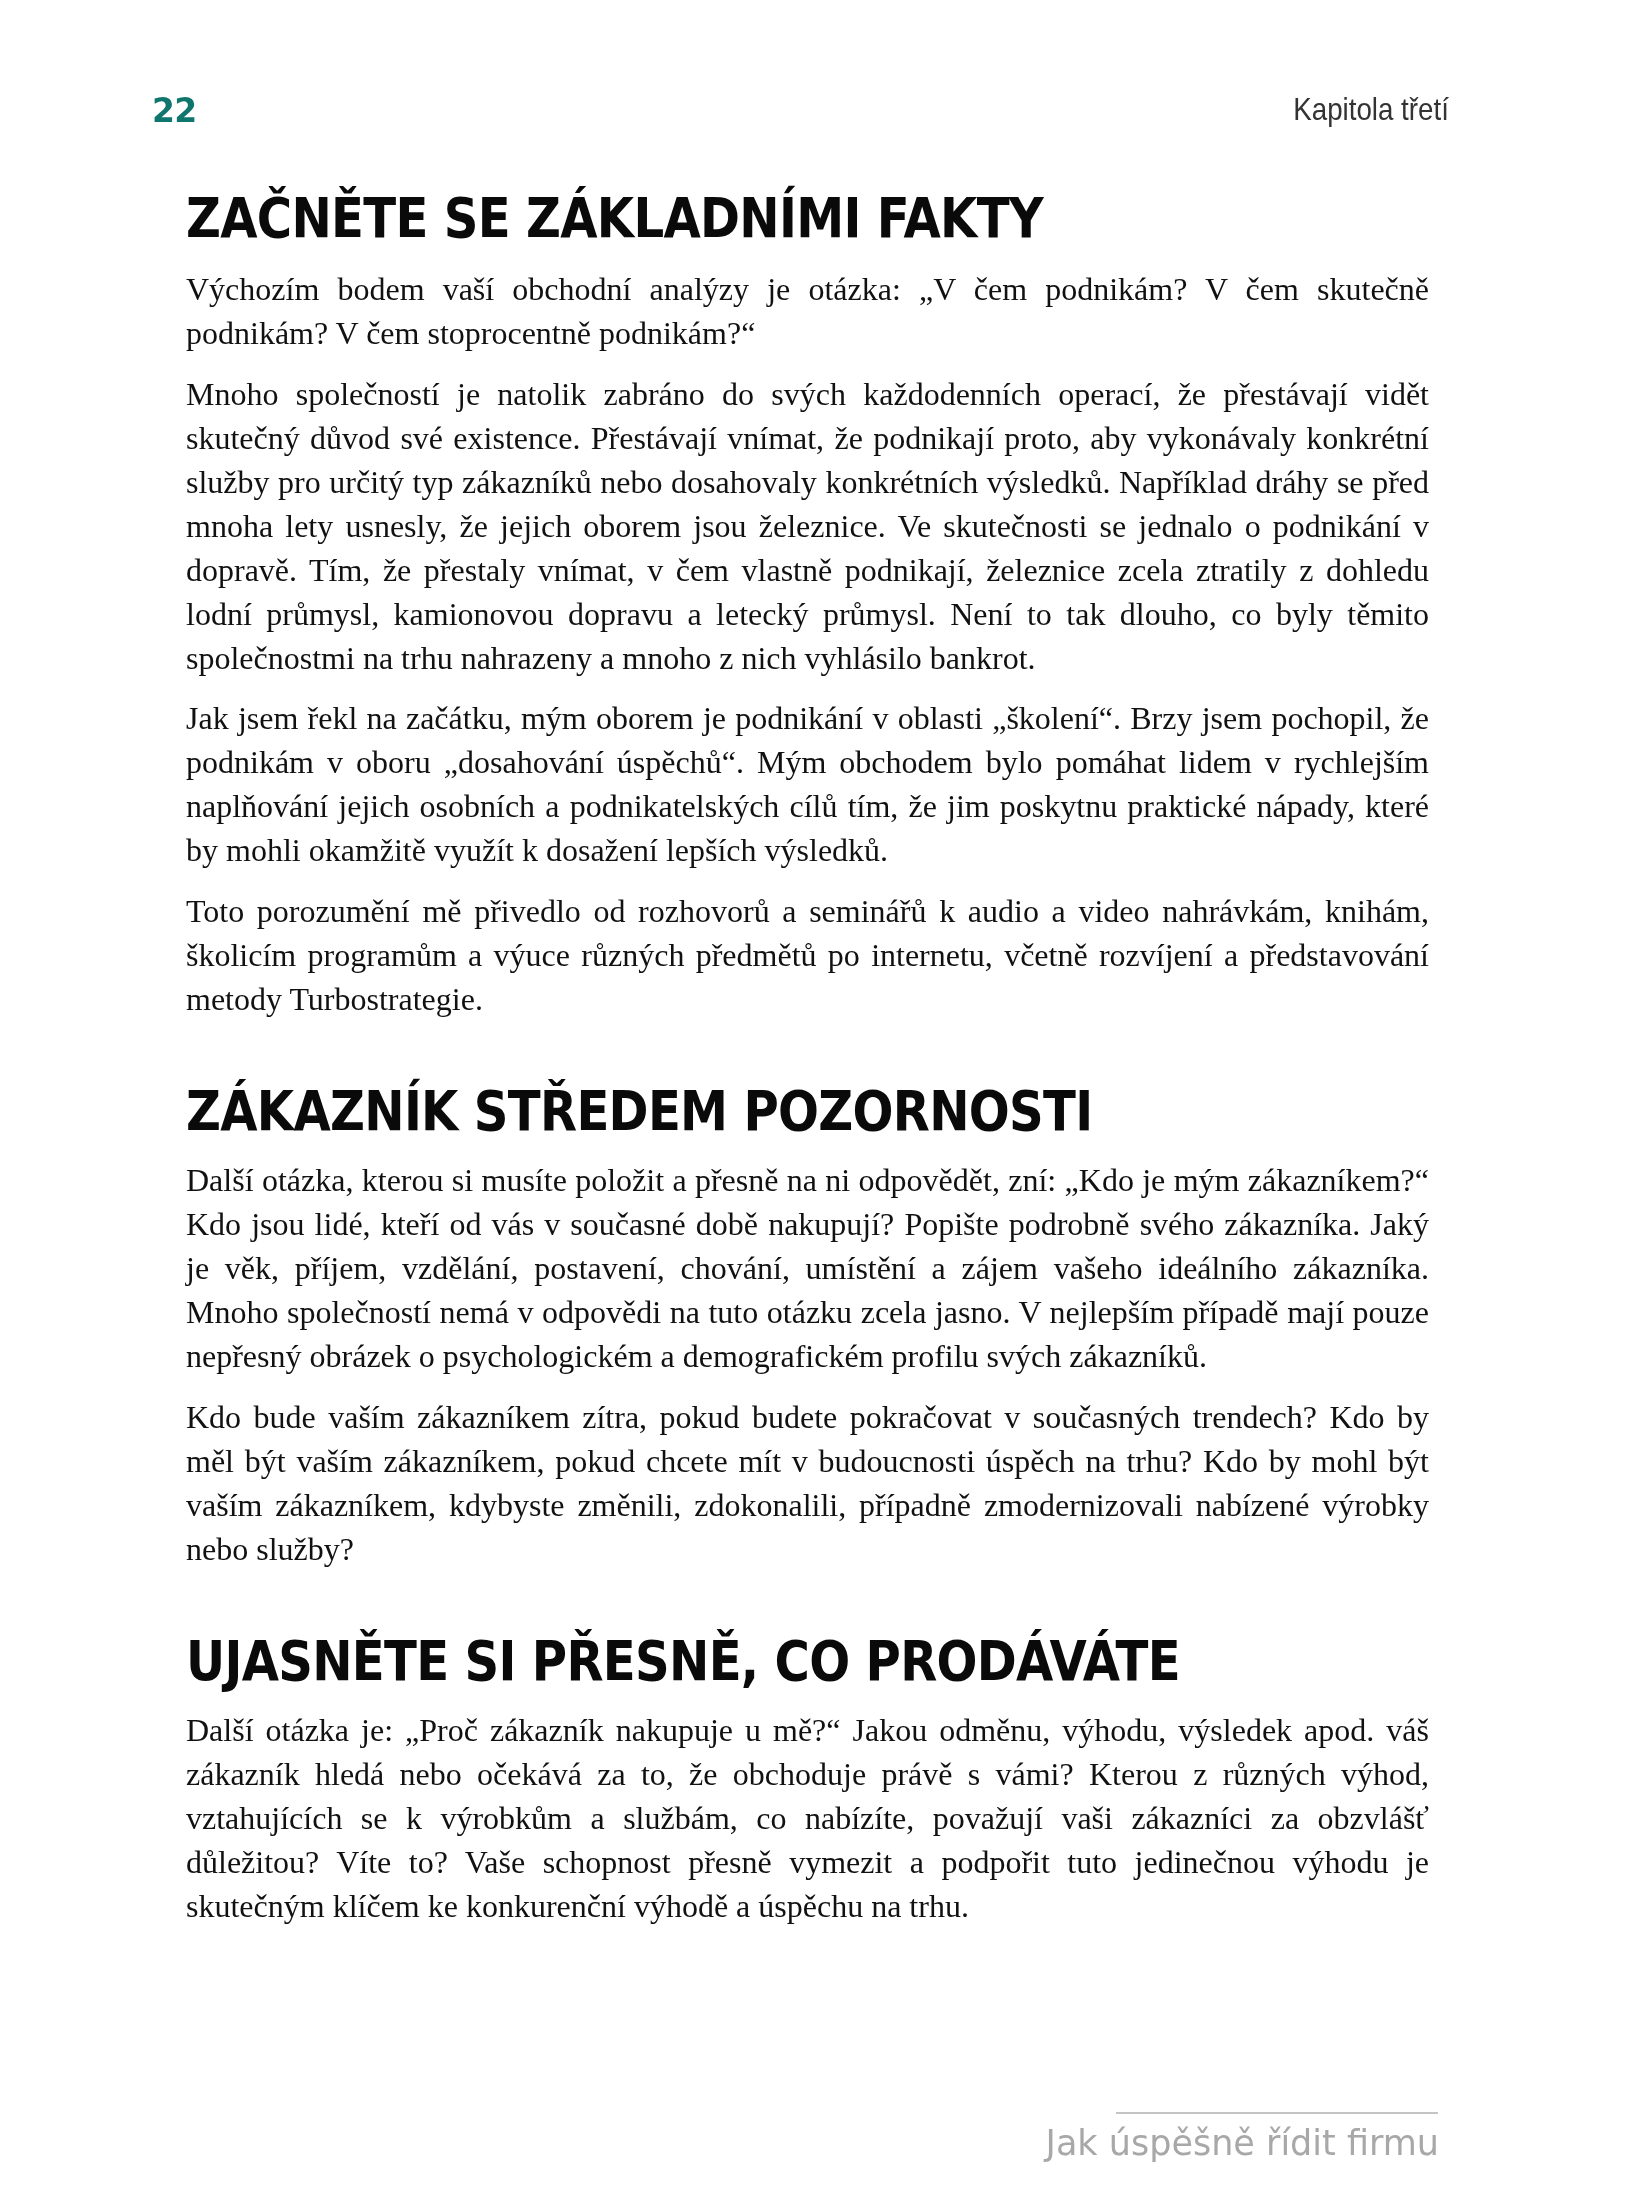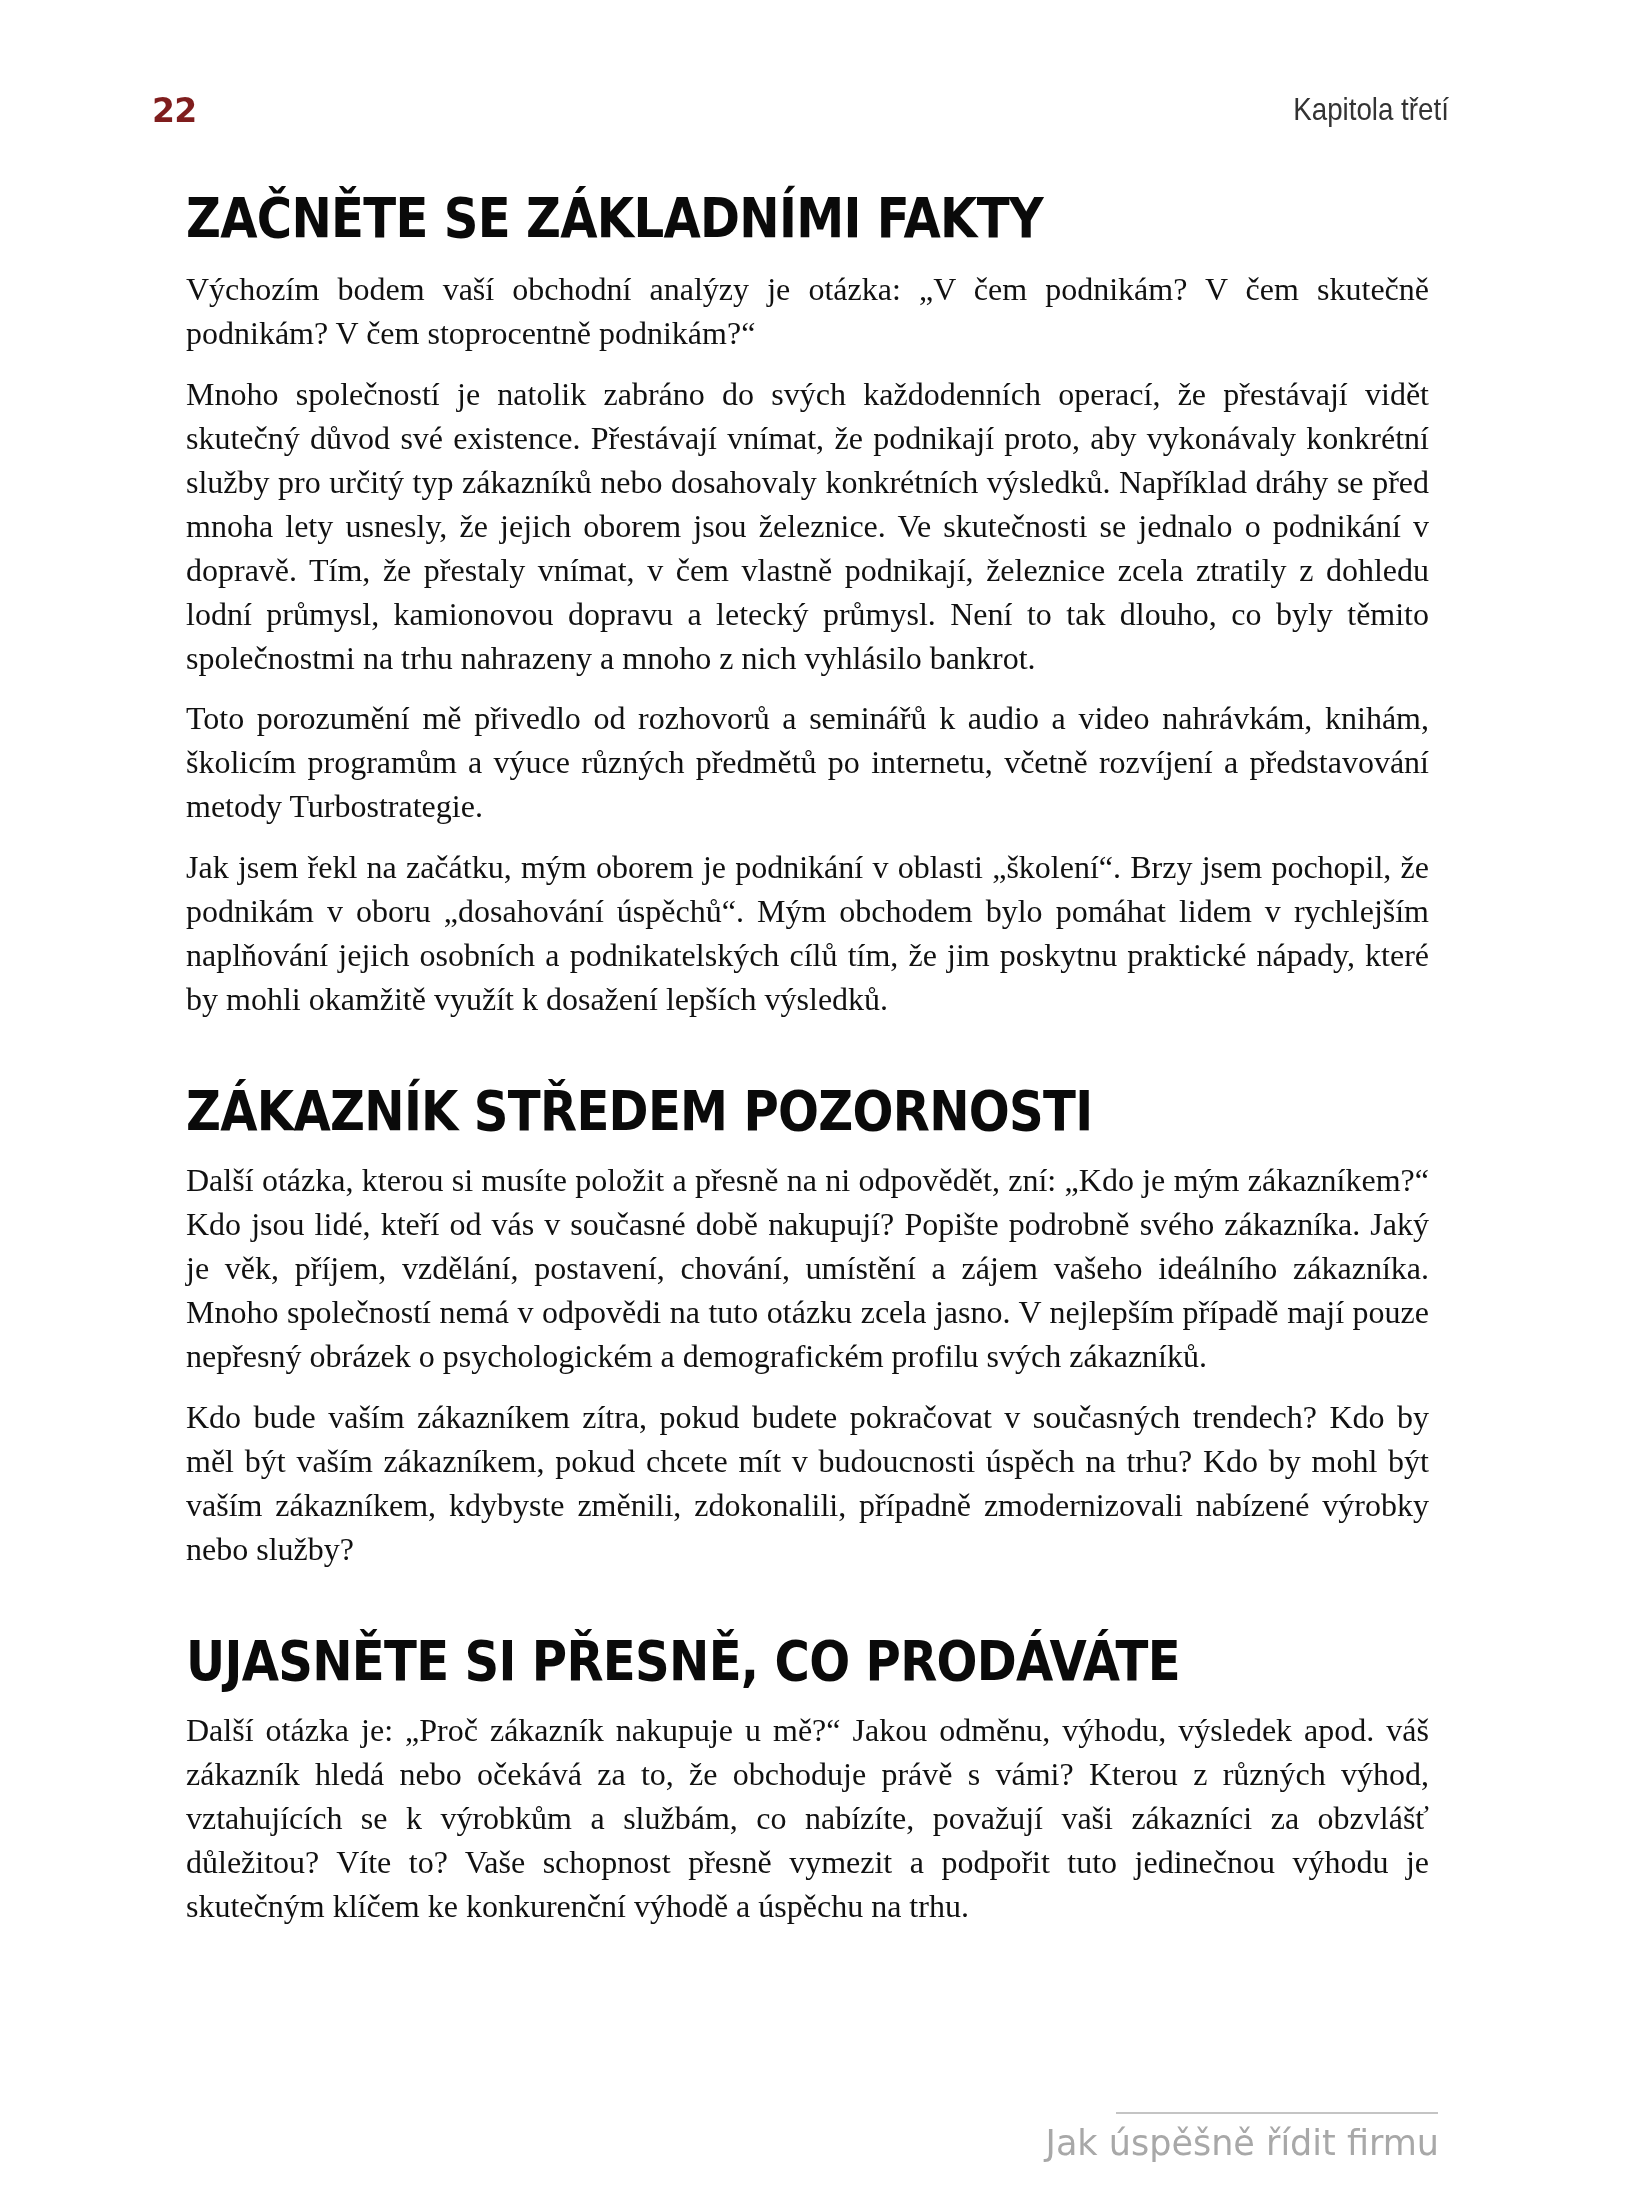--- a/index.html
+++ b/index.html
@@ -1,20 +1,20 @@
 <!DOCTYPE html>
 <html style="font-size:13.3px"><head>
 <meta charset="utf-8">
 <style>
   html, body { margin: 0; padding: 0; background: #ffffff; }
   body { width: 1646px; height: 2205px; position: relative; overflow: hidden; color: #111; }
   .page-number {
     position: absolute; left: 152px; top: 91px;
     font-family: "DejaVu Sans", sans-serif; font-weight: bold; font-size: 33px;
-    letter-spacing: -0.8px; color: #7f1d1d;
+    letter-spacing: -0.8px; color: #0f766e;
   }
   .running-head {
     position: absolute; right: 197px; top: 91px;
     font-family: "Liberation Sans", sans-serif; font-size: 31.5px; color: #333;
     transform: scaleX(0.88); transform-origin: right top;
   }
   .content { position: absolute; left: 186px; top: 184px; width: 1243px; }
   h2 {
     margin: 0; font-family: "DejaVu Sans", sans-serif; font-weight: bold;
     font-size: 56px; line-height: 68px; color: #0a0a0a; letter-spacing: -0.8px;
@@ -38,22 +38,22 @@
 <body>
 
 <div class="page-number">22</div>
 <div class="running-head">Kapitola třetí</div>
 
 <div class="content">
   <section>
     <h2 class="h-first">ZAČNĚTE SE ZÁKLADNÍMI FAKTY</h2>
     <p>Výchozím bodem vaší obchodní analýzy je otázka: „V čem podnikám? V čem skutečně podnikám? V čem stoprocentně podnikám?“</p>
     <p>Mnoho společností je natolik zabráno do svých každodenních operací, že přestávají vidět skutečný důvod své existence. Přestávají vnímat, že podnikají proto, aby vykonávaly kon­krétní služby pro určitý typ zákazníků nebo dosahovaly konkrétních výsledků. Například dráhy se před mnoha lety usnesly, že jejich oborem jsou železnice. Ve skutečnosti se jedna­lo o podnikání v dopravě. Tím, že přestaly vnímat, v čem vlastně podnikají, železnice zce­la ztratily z dohledu lodní průmysl, kamionovou dopravu a letecký průmysl. Není to tak dlouho, co byly těmito společnostmi na trhu nahrazeny a mnoho z nich vyhlásilo bankrot.</p>
+    <p>Jak jsem řekl na začátku, mým oborem je podnikání v oblasti „školení“. Brzy jsem pocho­pil, že podnikám v oboru „dosahování úspěchů“. Mým obchodem bylo pomáhat lidem v rychlejším naplňování jejich osobních a podnikatelských cílů tím, že jim poskytnu prak­tické nápady, které by mohli okamžitě využít k dosažení lepších výsledků.</p>
     <p>Toto porozumění mě přivedlo od rozhovorů a seminářů k audio a video nahrávkám, kni­hám, školicím programům a výuce různých předmětů po internetu, včetně rozvíjení a představování metody Turbostrategie.</p>
-    <p>Jak jsem řekl na začátku, mým oborem je podnikání v oblasti „školení“. Brzy jsem pocho­pil, že podnikám v oboru „dosahování úspěchů“. Mým obchodem bylo pomáhat lidem v rychlejším naplňování jejich osobních a podnikatelských cílů tím, že jim poskytnu prak­tické nápady, které by mohli okamžitě využít k dosažení lepších výsledků.</p>
   </section>
 
   <section>
     <h2 class="h-next">ZÁKAZNÍK STŘEDEM POZORNOSTI</h2>
     <p>Další otázka, kterou si musíte položit a přesně na ni odpovědět, zní: „Kdo je mým zákaz­níkem?“ Kdo jsou lidé, kteří od vás v současné době nakupují? Popište podrobně svého zákazníka. Jaký je věk, příjem, vzdělání, postavení, chování, umístění a zájem vašeho ide­álního zákazníka. Mnoho společností nemá v odpovědi na tuto otázku zcela jasno. V nej­lepším případě mají pouze nepřesný obrázek o psychologickém a demografickém profilu svých zákazníků.</p>
     <p>Kdo bude vaším zákazníkem zítra, pokud budete pokračovat v současných trendech? Kdo by měl být vaším zákazníkem, pokud chcete mít v budoucnosti úspěch na trhu? Kdo by mohl být vaším zákazníkem, kdybyste změnili, zdokonalili, případně zmodernizovali na­bízené výrobky nebo služby?</p>
   </section>
 
   <section>
     <h2 class="h-next">UJASNĚTE SI PŘESNĚ, CO PRODÁVÁTE</h2>

